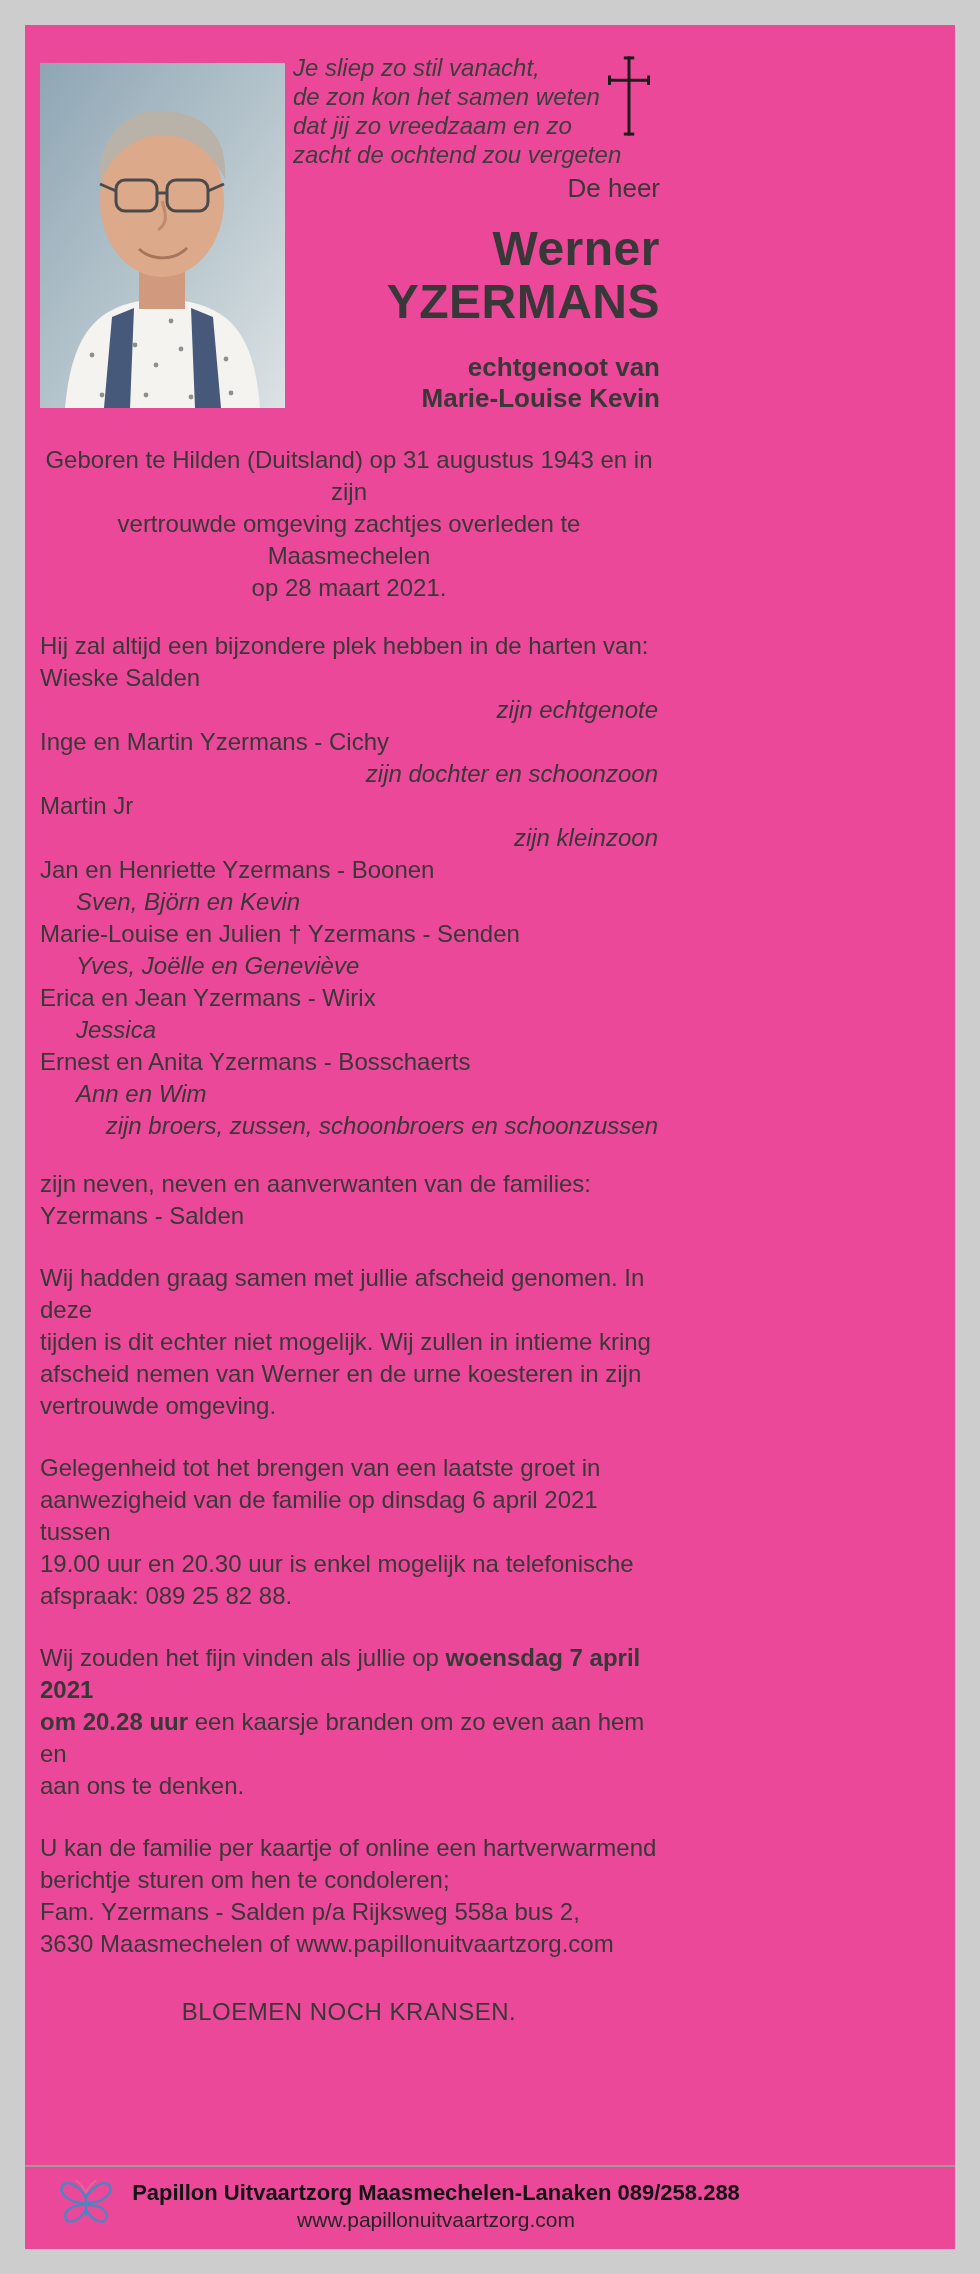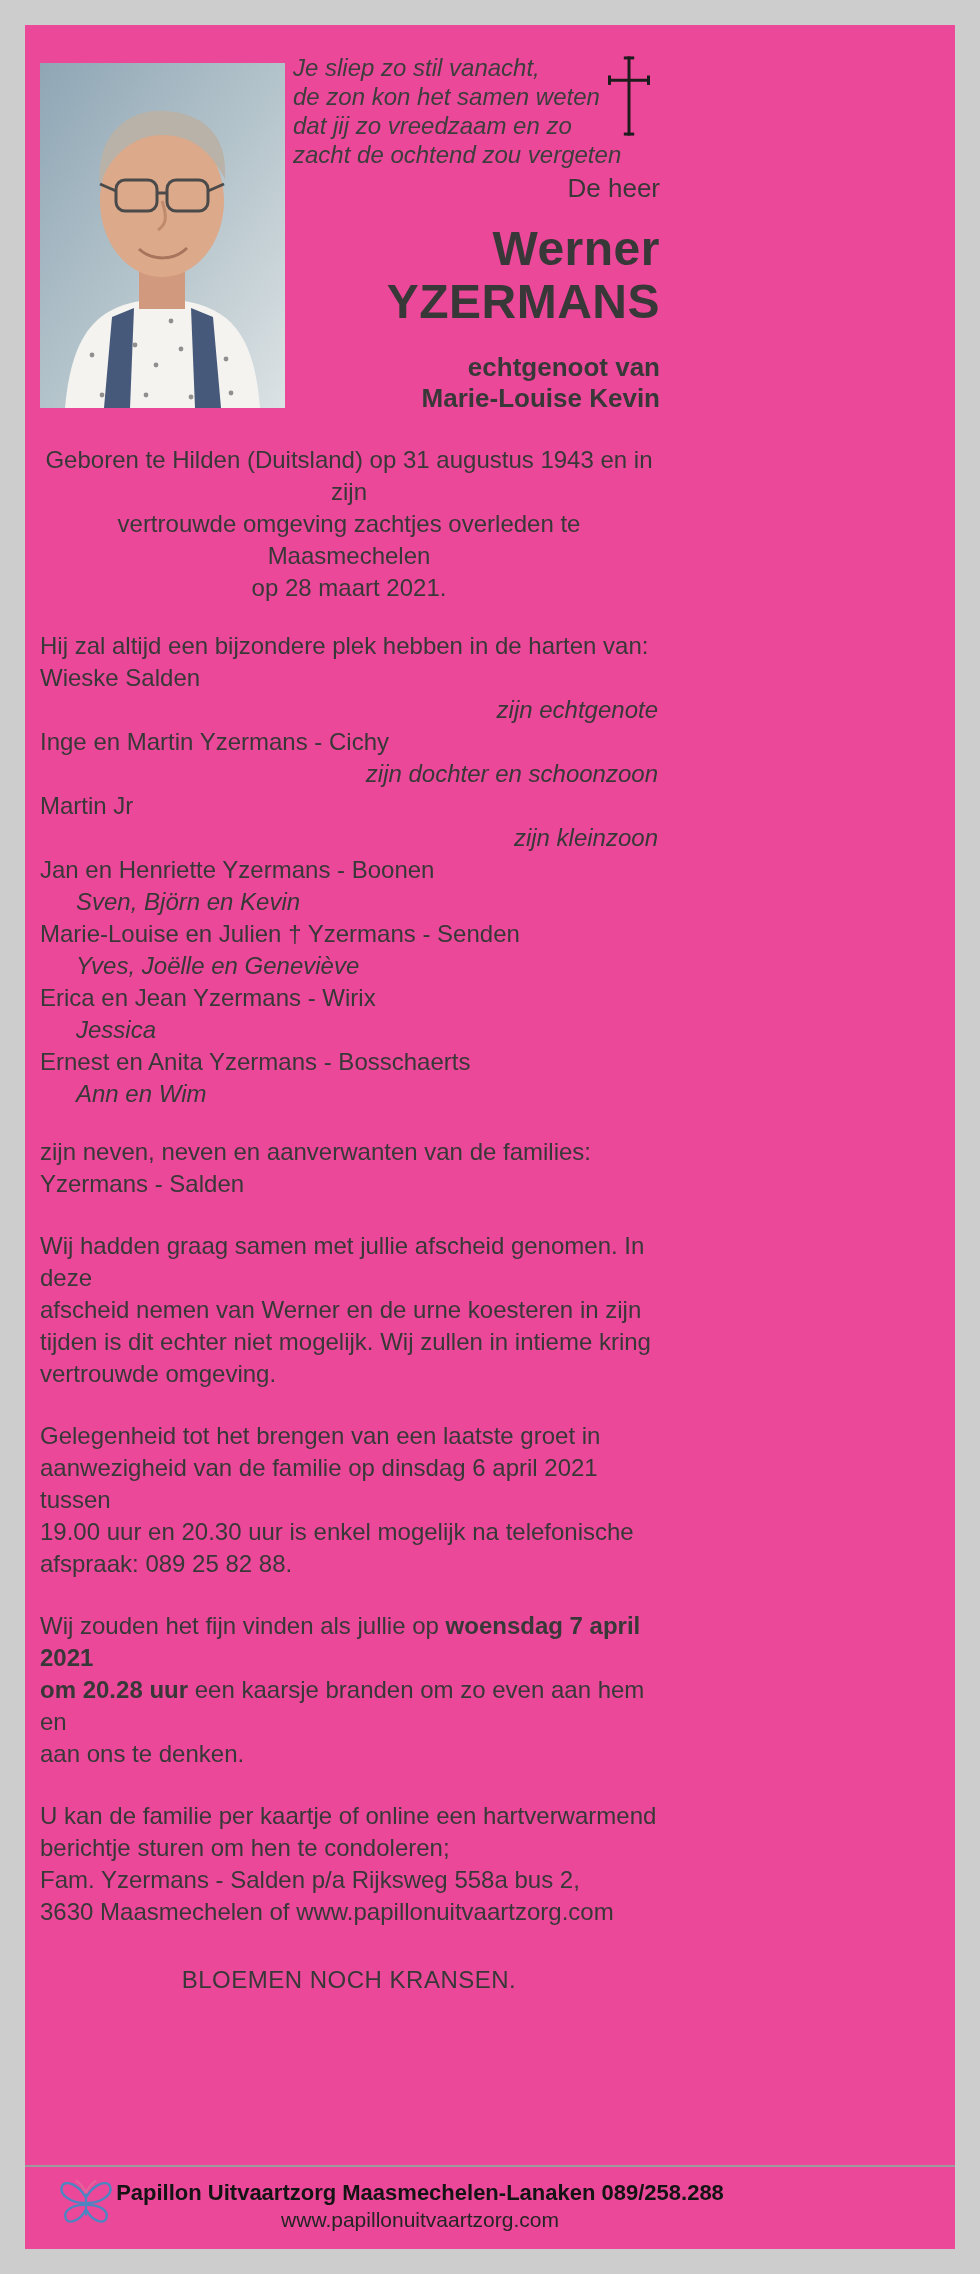--- a/index.html
+++ b/index.html
@@ -58,21 +58,21 @@
   .row-relation { text-align: right; font-style: italic; }
   .row-children { padding-left: 36px; font-style: italic; }
   .relatives { margin-top: 26px; }
   .par { margin-top: 30px; }
   .b { font-weight: bold; }
   .flowers { margin-top: 36px; text-align: center; letter-spacing: 0.5px; }
 
   
   .footer { margin-top: auto; flex-shrink: 0; }
   .footer-rule { border: 0; border-top: 2px solid #9c9c9c; width: 100%; }
-  .footer-row { position: relative; padding: 12px 0 16px 0; }
+  .footer-row { position: relative; padding: 12px 0 16px 16px; }
   .butterfly { position: absolute; left: 32px; top: 8px; }
   .footer-text { width: 790px; text-align: center; }
   .footer-company { font-weight: bold; font-size: 22px; color: #141414; line-height: 28px; }
   .footer-site { font-size: 21px; color: #242424; line-height: 26px; }
 </style>
 </head>
 <body>
 
 <div class="page">
   <div class="card">
@@ -176,31 +176,32 @@
         <div class="row-name">Martin Jr</div>
         <div class="row-relation">zijn kleinzoon</div>
         <div class="row-name">Jan en Henriette Yzermans - Boonen</div>
         <div class="row-children">Sven, Björn en Kevin</div>
         <div class="row-name">Marie-Louise en Julien † Yzermans - Senden</div>
         <div class="row-children">Yves, Joëlle en Geneviève</div>
         <div class="row-name">Erica en Jean Yzermans - Wirix</div>
         <div class="row-children">Jessica</div>
         <div class="row-name">Ernest en Anita Yzermans - Bosschaerts</div>
         <div class="row-children">Ann en Wim</div>
+        <div class="row-relation">zijn broers, zussen, schoonbroers en schoonzussen</div>
       </div>
 
       <div class="relatives">
         <div>zijn neven, neven en aanverwanten van de families:</div>
         <div>Yzermans - Salden</div>
       </div>
 
       <div class="par">
         <div>Wij hadden graag samen met jullie afscheid genomen. In deze</div>
+        <div>tijden is dit echter niet mogelijk. Wij zullen in intieme kring</div>
         <div>afscheid nemen van Werner en de urne koesteren in zijn</div>
-        <div>tijden is dit echter niet mogelijk. Wij zullen in intieme kring</div>
         <div>vertrouwde omgeving.</div>
       </div>
 
       <div class="par">
         <div>Gelegenheid tot het brengen van een laatste groet in</div>
         <div>aanwezigheid van de familie op dinsdag 6 april 2021 tussen</div>
         <div>19.00 uur en 20.30 uur is enkel mogelijk na telefonische</div>
         <div>afspraak: 089 25 82 88.</div>
       </div>
 

